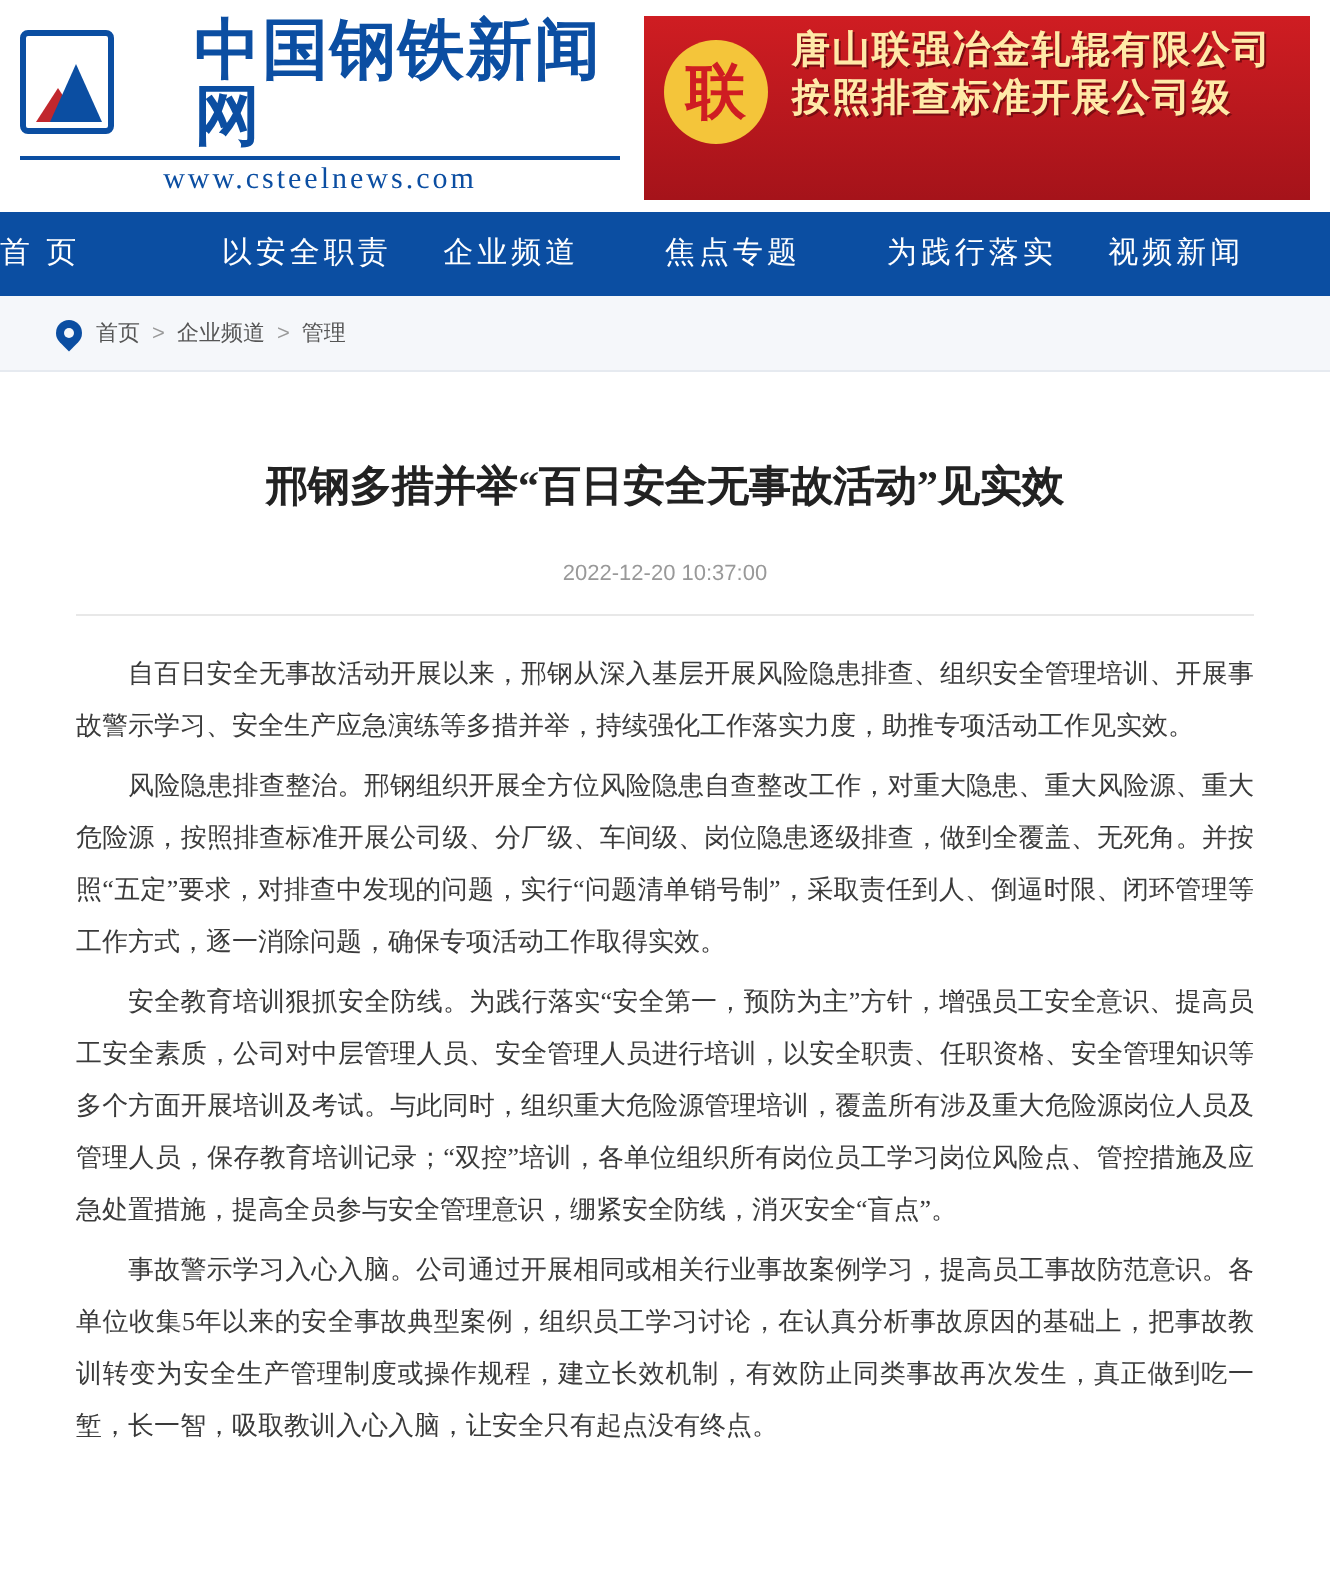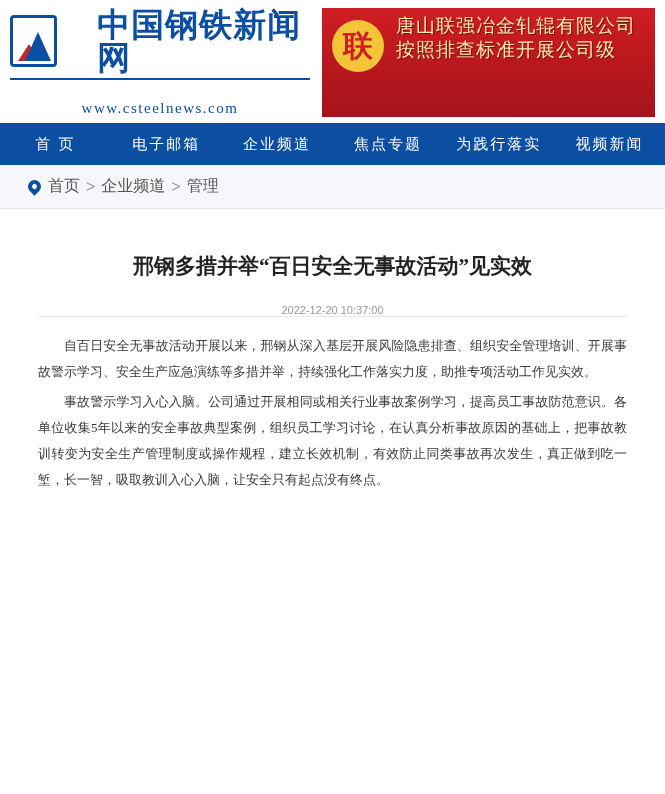--- a/index.html
+++ b/index.html
@@ -75,21 +75,21 @@
   }
   .logo-url {
     margin-top: 4px;
     font-size: 15px;
     letter-spacing: 1.5px;
     color: #0b4ea2;
     font-family: "Liberation Serif", serif;
     width: 100%;
     text-align: center;
     border-top: 2px solid #0b4ea2;
-    padding-top: 20px;
+    padding-top: 2px;
   }
   .banner {
     flex: 1;
     margin-left: 12px;
     background: linear-gradient(#cf1d22, #a5131a);
     color: #fff;
     position: relative;
     padding: 6px 8px 6px 74px;
     min-height: 92px;
   }
@@ -103,21 +103,21 @@
     background: #f4c53a;
     color: #cf1d22;
     font-size: 30px;
     font-weight: bold;
     display: flex;
     align-items: center;
     justify-content: center;
   }
   .banner-title {
     font-size: 19px;
-    font-weight: normal;
+    font-weight: bold;
     color: #ffe9a8;
     line-height: 1.25;
     letter-spacing: 1px;
     text-shadow: 1px 1px 0 #7a0d12;
   }
   .banner-contact {
     margin-top: 6px;
     border-top: 1px solid #e08a8d;
     padding-top: 4px;
     font-size: 10px;
@@ -128,36 +128,35 @@
 
   
   .nav {
     background: #0b4ea2;
     display: flex;
     height: 42px;
     align-items: center;
   }
   .nav-item {
     flex: 1;
-    text-align: center;
     color: #ffffff;
     font-size: 15px;
     letter-spacing: 2px;
     cursor: pointer;
     line-height: 42px;
   }
 
   
   .crumb-wrap {
     background: #f5f7fa;
     padding: 11px 28px;
     border-bottom: 1px solid #e6eaf0;
   }
   .crumb {
-    font-size: 16px;
+    font-size: 11px;
     color: #555;
     display: flex;
     align-items: center;
   }
   .crumb .pin {
     width: 13px; height: 13px;
     border-radius: 50% 50% 50% 0;
     transform: rotate(-45deg);
     background: #0b4ea2;
     margin-right: 7px;
@@ -184,20 +183,21 @@
     color: #222;
     text-align: center;
     line-height: 1.5;
     font-family: "Liberation Serif", serif;
   }
   .art-date {
     text-align: center;
     font-size: 11px;
     color: #999;
     margin-top: 21px;
+    padding-bottom: 14px;
     border-bottom: 1px solid #e8e8e8;
   }
   .art-body { margin-top: 16px; }
   .art-body p {
     font-size: 13px;
     line-height: 2.0;
     color: #3a3a3a;
     margin: 0 0 4px 0;
     text-indent: 2em;
     text-align: justify;
@@ -220,21 +220,21 @@
     <div class="banner-emblem">联</div>
     <div class="banner-title">
       <div>唐山联强冶金轧辊有限公司</div>
       <div>按照排查标准开展公司级</div>
     </div>
   </div>
 </div>
 
 <div class="nav">
   <div class="nav-item">首 页</div>
-  <div class="nav-item">电子邮箱</div>
+  <div class="nav-item">以安全职责</div>
   <div class="nav-item">企业频道</div>
   <div class="nav-item">焦点专题</div>
   <div class="nav-item">为践行落实</div>
   <div class="nav-item">视频新闻</div>
 </div>
 
 <div class="crumb-wrap">
   <div class="crumb">
     <span class="pin"></span>
     <a>首页</a>
@@ -243,16 +243,18 @@
     <span class="sep">&gt;</span>
     <a>管理</a>
   </div>
 </div>
 
 <div class="article">
   <h1 class="art-title">邢钢多措并举“百日安全无事故活动”见实效</h1>
   <div class="art-date">2022-12-20 10:37:00</div>
   <div class="art-body">
     <p>自百日安全无事故活动开展以来，邢钢从深入基层开展风险隐患排查、组织安全管理培训、开展事故警示学习、安全生产应急演练等多措并举，持续强化工作落实力度，助推专项活动工作见实效。</p>
+    <p>风险隐患排查整治。邢钢组织开展全方位风险隐患自查整改工作，对重大隐患、重大风险源、重大危险源，按照排查标准开展公司级、分厂级、车间级、岗位隐患逐级排查，做到全覆盖、无死角。并按照“五定”要求，对排查中发现的问题，实行“问题清单销号制”，采取责任到人、倒逼时限、闭环管理等工作方式，逐一消除问题，确保专项活动工作取得实效。</p>
+    <p>安全教育培训狠抓安全防线。为践行落实“安全第一，预防为主”方针，增强员工安全意识、提高员工安全素质，公司对中层管理人员、安全管理人员进行培训，以安全职责、任职资格、安全管理知识等多个方面开展培训及考试。与此同时，组织重大危险源管理培训，覆盖所有涉及重大危险源岗位人员及管理人员，保存教育培训记录；“双控”培训，各单位组织所有岗位员工学习岗位风险点、管控措施及应急处置措施，提高全员参与安全管理意识，绷紧安全防线，消灭安全“盲点”。</p>
     <p>事故警示学习入心入脑。公司通过开展相同或相关行业事故案例学习，提高员工事故防范意识。各单位收集5年以来的安全事故典型案例，组织员工学习讨论，在认真分析事故原因的基础上，把事故教训转变为安全生产管理制度或操作规程，建立长效机制，有效防止同类事故再次发生，真正做到吃一堑，长一智，吸取教训入心入脑，让安全只有起点没有终点。</p>
 
   </div>
 </div>
 
 </body></html>

